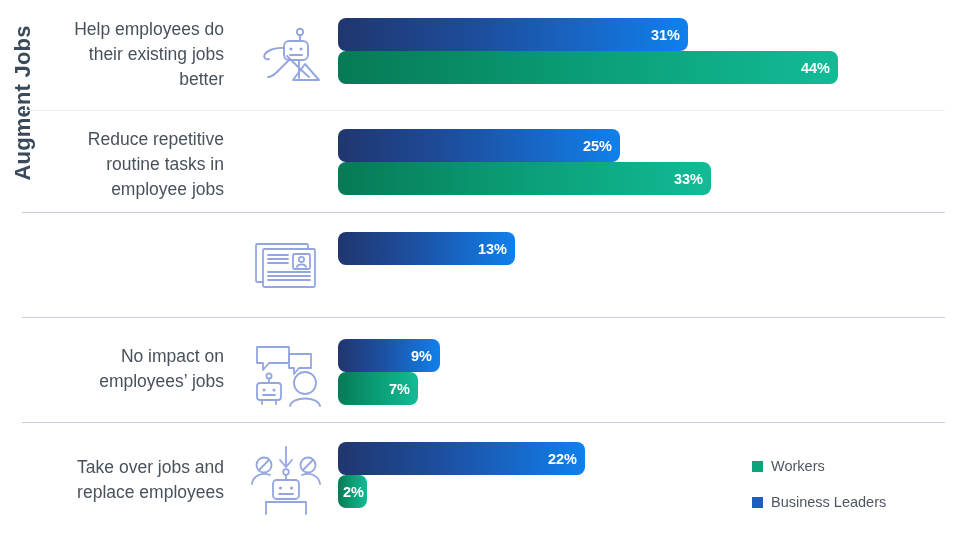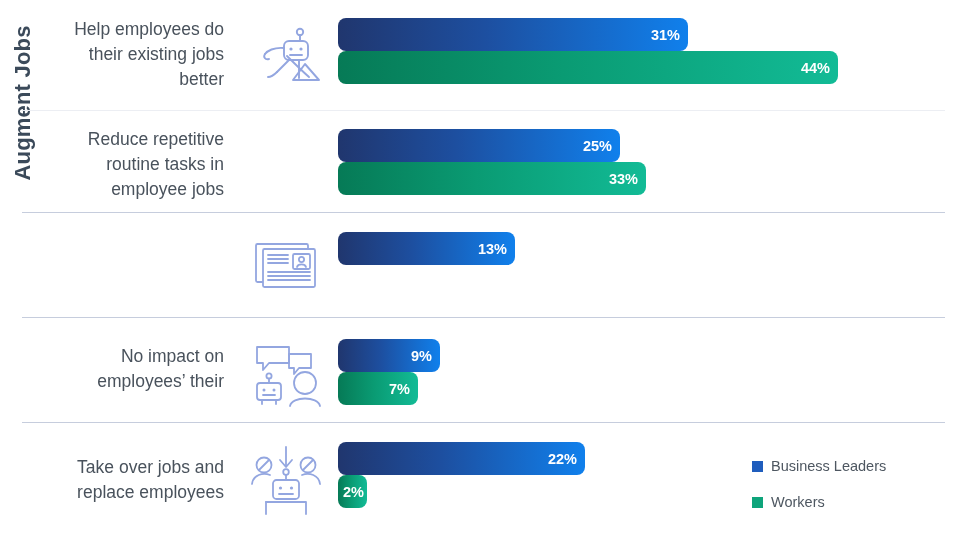--- a/index.html
+++ b/index.html
@@ -169,21 +169,21 @@
   </div>
 
   <div class="divider faint" style="top:110px;"></div>
 
   <div class="row" style="top:105px;">
     <div class="row-label" style="top:22px;">Reduce repetitive routine tasks in employee jobs</div>
     <div class="bars" style="top:24px;">
       <div class="bar blue" style="width:282px;">
         <span class="val">25%</span>
       </div>
-      <div class="bar green" style="width:308px;">
+      <div class="bar green" style="width:373px;">
         <span class="val">33%</span>
       </div>
     </div>
   </div>
 
   <div class="divider" style="top:212px;"></div>
 
   <div class="row" style="top:212px;">
     <div class="row-icon" style="top:22px;">
       <svg width="86" height="62" viewBox="0 0 86 62" fill="none" stroke="#93a6e0" stroke-width="1.8" stroke-linecap="round" stroke-linejoin="round">
@@ -203,21 +203,21 @@
     <div class="bars" style="top:20px;">
       <div class="bar blue" style="width:177px;">
         <span class="val">13%</span>
       </div>
     </div>
   </div>
 
   <div class="divider" style="top:317px;"></div>
 
   <div class="row" style="top:317px;">
-    <div class="row-label" style="top:27px;">No impact on employees’ their</div>
+    <div class="row-label" style="top:27px;">No impact on employees’ jobs</div>
     <div class="row-icon" style="top:18px;">
       <svg width="86" height="72" viewBox="0 0 86 72" fill="none" stroke="#93a6e0" stroke-width="1.8" stroke-linecap="round" stroke-linejoin="round">
         <path d="M14 12 h32 v16 h-20 l-6 7 v-7 h-6 z"></path>
         <path d="M46 19 h22 v14 h-12 l-5 6 v-6 h-5 z"></path>
         <circle cx="26" cy="41" r="2.6"></circle>
         <line x1="26" y1="43.5" x2="26" y2="48"></line>
         <rect x="14" y="48" width="24" height="17" rx="3"></rect>
         <circle cx="21" cy="55" r="1.5" fill="#93a6e0" stroke="none"></circle>
         <circle cx="31" cy="55" r="1.5" fill="#93a6e0" stroke="none"></circle>
         <line x1="20" y1="60" x2="32" y2="60"></line>
@@ -266,22 +266,22 @@
         <span class="val">22%</span>
       </div>
       <div class="bar green tiny" style="width:29px;">
         <span class="val">2%</span>
       </div>
     </div>
   </div>
 
   <div class="legend">
     <div class="legend-item">
+      <span class="legend-swatch" style="background:#0ea47b;"></span>
+      <span class="legend-label">Workers</span>
+    </div>
+    <div class="legend-item">
       <span class="legend-swatch" style="background:#1f5dbd;"></span>
       <span class="legend-label">Business Leaders</span>
     </div>
-    <div class="legend-item">
-      <span class="legend-swatch" style="background:#0ea47b;"></span>
-      <span class="legend-label">Workers</span>
-    </div>
   </div>
 
 </div>
 
 </body></html>

